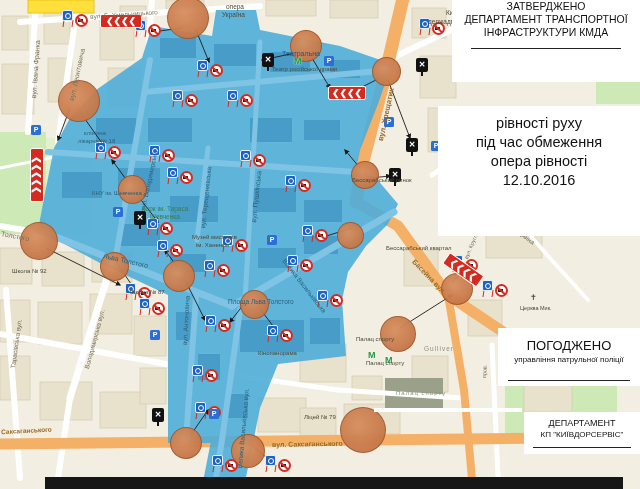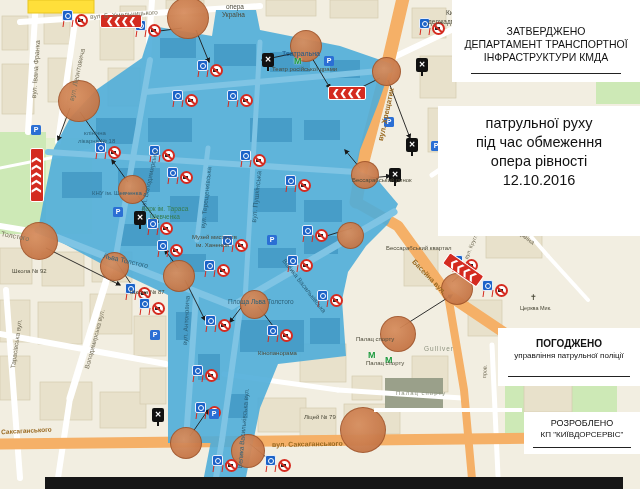--- a/index.html
+++ b/index.html
@@ -31,27 +31,27 @@
       border-radius:2px;font-size:9px;line-height:1;height:12px}
   .xl{position:absolute;width:12px;height:14px;z-index:3;background:#111;border-radius:2px;
       color:#fff;font-size:8px;font-weight:bold;text-align:center;line-height:13px}
   .xl::after{content:"";position:absolute;left:5px;bottom:-4px;width:2px;height:4px;background:#111}
   .pk{position:absolute;width:10px;height:10px;background:#2b6fd4;color:#fff;font-size:7px;
       font-weight:bold;text-align:center;line-height:10px;border-radius:1.5px;z-index:3}
   .mt{position:absolute;color:#1f9a3c;font-size:9px;font-weight:bold;z-index:3;text-shadow:0 0 2px #fff}
   
   .panel{position:absolute;background:#fff;z-index:5;color:#111;text-align:center}
   .panel .rule{border-top:1.2px solid #222;margin:6px auto 0}
-  .approved{left:452px;top:0;width:188px;height:82px;padding-top:25px;box-sizing:border-box}
+  .approved{left:452px;top:0;width:188px;height:82px;padding-top:0;box-sizing:border-box}
   .approved div{font-size:10.5px;line-height:13px;font-weight:500}
   .approved .rule{width:150px;margin-top:9px}
   .titlebox{left:438px;top:106px;width:202px;height:130px;padding-top:8px;box-sizing:border-box}
   .titlebox div{font-size:14.5px;line-height:19px;white-space:nowrap}
   .agreed{left:498px;top:328px;width:142px;height:58px;padding-top:10px;box-sizing:border-box}
-  .agreed .t1{font-size:10px;font-weight:700}
+  .agreed .t1{font-size:13px;font-weight:400}
   .agreed .t2{font-size:8px;margin-top:2px}
   .agreed .rule{width:122px;margin-top:16px}
   .developed{left:524px;top:412px;width:116px;height:42px;padding-top:6px;box-sizing:border-box}
   .developed .t1{font-size:9px;font-weight:500}
   .developed .t2{font-size:8px;margin-top:2px}
   .developed .rule{width:98px;margin-top:8px}
   .legendbox{position:absolute;left:374px;top:408px;width:148px;background:#fff;z-index:5;
       padding:2px 2px;box-sizing:border-box}
   .legendbox div{font-size:10px;font-weight:bold;color:#111;line-height:14px;white-space:nowrap}
   .legendcircle{position:absolute;left:340px;top:407px;width:44px;height:44px;z-index:4}
@@ -420,34 +420,34 @@
     </div>
 
   <div class="panel approved">
     <div>ЗАТВЕРДЖЕНО</div>
     <div>ДЕПАРТАМЕНТ ТРАНСПОРТНОЇ</div>
     <div>ІНФРАСТРУКТУРИ КМДА</div>
     <div class="rule"></div>
   </div>
 
   <div class="panel titlebox">
-    <div>патрульної руху</div>
+    <div>рівності руху</div>
     <div>під час обмеження</div>
     <div>опера рівності</div>
     <div>12.10.2016</div>
   </div>
 
   <div class="panel agreed">
     <div class="t1">ПОГОДЖЕНО</div>
     <div class="t2">управління патрульної поліції</div>
     <div class="rule"></div>
   </div>
 
   <div class="panel developed">
-    <div class="t1">РОЗРОБЛЕНО</div>
+    <div class="t1">ДЕПАРТАМЕНТ</div>
     <div class="t2">КП "КИЇВДОРСЕРВІС"</div>
     <div class="rule"></div>
   </div>
 
   <div class="legendcircle oc"></div>
   <div class="legendbox">
   </div>
 
   <div class="blackbar"></div>
 </div>

